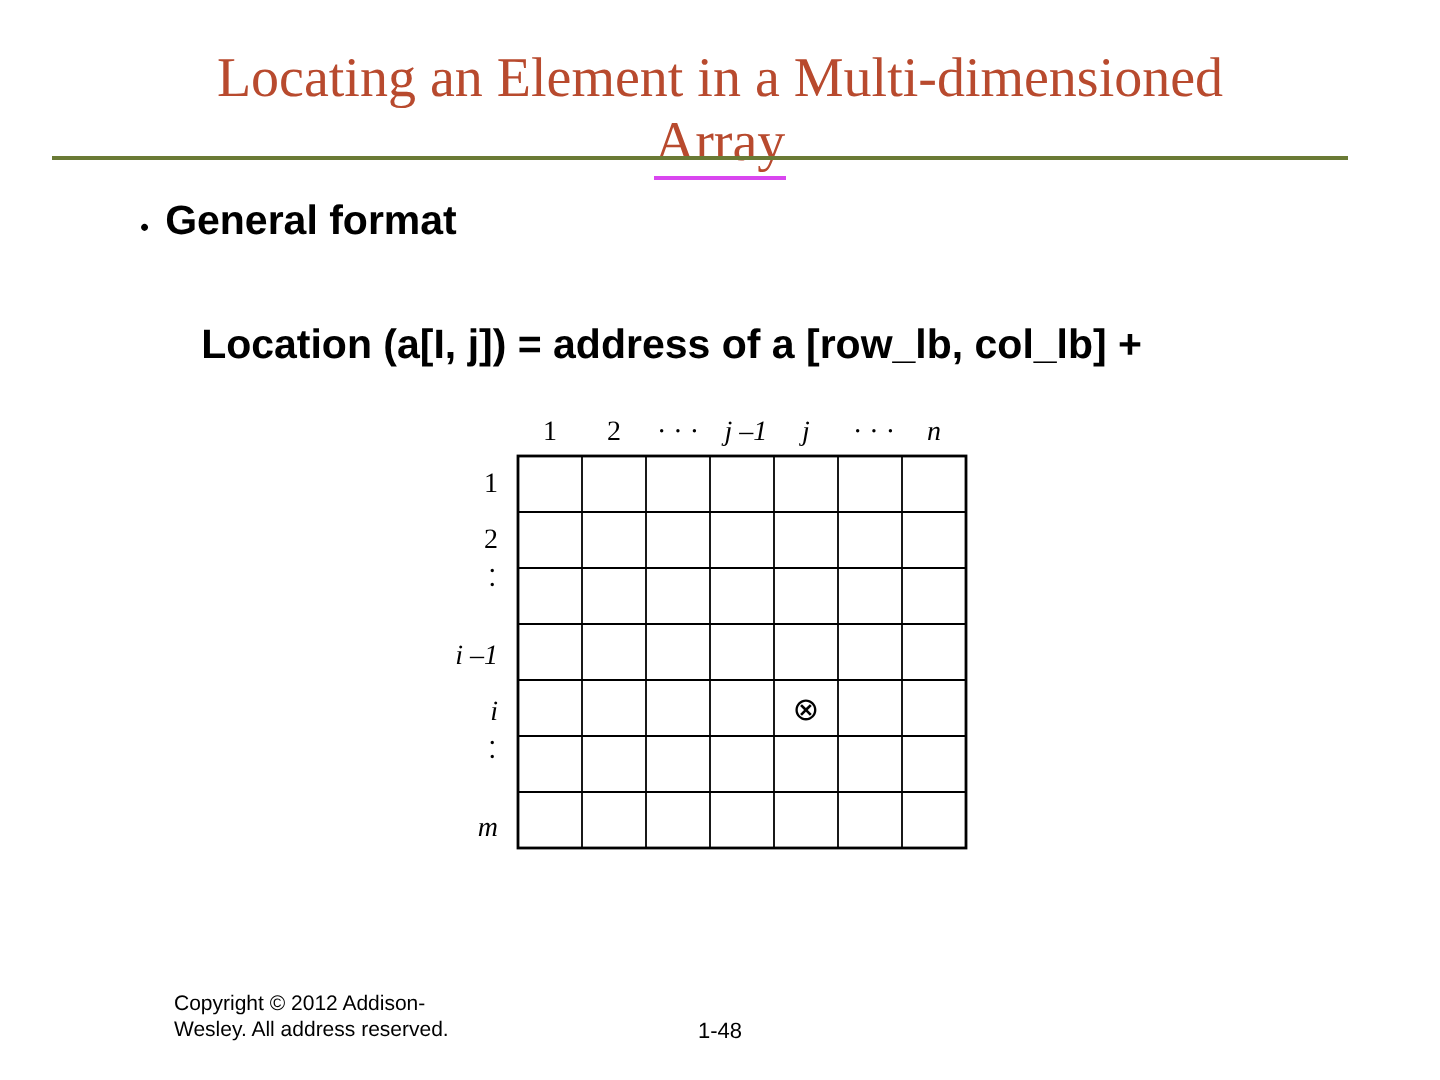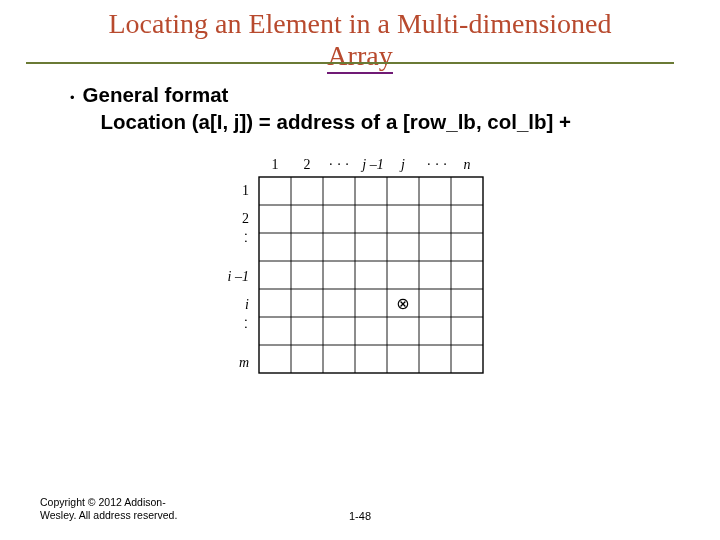--- a/index.html
+++ b/index.html
@@ -1,31 +1,31 @@
 <!DOCTYPE html>
 <html><head>
 <meta charset="utf-8">
 <style>
   * { margin: 0; padding: 0; box-sizing: border-box; }
   html, body { width: 720px; height: 540px; background: #fff; font-family: Georgia, 'Times New Roman', serif; color: #000; }
-  .slide { position: relative; width: 720px; height: 540px; padding: 8px 40px 0 40px; }
+  .slide { position: relative; width: 720px; height: 540px; padding: 24px 40px 0 40px; }
   .title-block { text-align: center; margin-bottom: 6px; }
   .title { font-size: 28px; color: #b84a2e; font-family: Georgia, serif; font-weight: 400; display: inline-block; line-height: 1.15; }
-  .title .u { border-bottom: 2px solid #701a75; padding-bottom: 1px; }
+  .title .u { border-bottom: 2px solid #d946ef; padding-bottom: 1px; }
   .rule-wrap { height: 0; }
   .rule { border-top: 2px solid #6a7a35; margin: 0 0 0 -14px; width: 648px; position: relative; top: -16px; }
   .body { margin-top: 4px; padding-left: 30px; }
   .bullet-row { display: flex; align-items: flex-start; }
   .dot { font-size: 13px; margin-right: 8px; margin-top: 8px; font-family: Arial, sans-serif; }
   .bodytext { font-family: 'Trebuchet MS', 'Lucida Sans', Arial, sans-serif; font-size: 20.5px; line-height: 1.28; }
   .bodytext .line { display: block; font-weight: bold; }
-  .bodytext .line.indent { padding-left: 18px; }
+  .bodytext .line.indent { padding-left: 18px; margin-top: 35px; }
   .figure { margin: 18px auto 0 auto; display: block; }
   .footer { position: absolute; bottom: 18px; left: 40px; right: 40px; display: flex; align-items: flex-end; font-family: Arial, sans-serif; font-size: 10.5px; color: #000; }
-  .copyright { width: 180px; line-height: 1.25; }
+  .copyright { width: 180px; line-height: 1.25; margin-left: 47px; }
   .pagenum { position: absolute; left: 50%; transform: translateX(-50%); bottom: 0; font-size: 11px; }
   svg text { font-family: 'Times New Roman', serif; }
 </style>
 </head>
 <body>
 
 <div class="slide">
 
   <div class="title-block">
     <div class="title">

